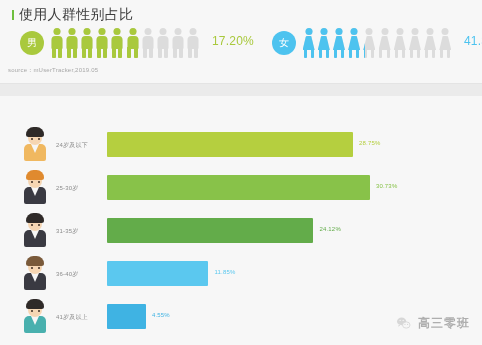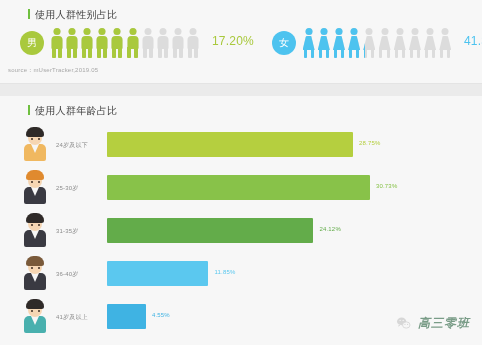--- a/index.html
+++ b/index.html
@@ -36,26 +36,25 @@
     position: absolute;
     left: 0; top: 84px;
     width: 482px; height: 12px;
     background: #ebebeb;
   }
 
   
   .sec-title {
     position: absolute;
     left: 12px;
-    font-size: 10px;
+    font-size: 14px;
     color: #3d3d3d;
     letter-spacing: .3px;
     white-space: nowrap;
     line-height: 11px;
-    margin-left: 16px;
   }
   .sec-title .tick {
     display: inline-block;
     width: 2px;
     height: 10px;
     background: #6fbf3f;
     vertical-align: -1px;
     margin-right: 5px;
   }
   .sec-title-gender { top: 9px; }
@@ -247,25 +246,24 @@
     align-items: center;
     gap: 7px;
     opacity: .55;
   }
   .wm-icon {
     width: 15px; height: 15px;
     color: #bdbdbd;
   }
   .wm-text {
     font-size: 12px;
-    color: #14532d;
+    color: #737373;
     letter-spacing: 1px;
     font-weight: bold;
     white-space: nowrap;
-    font-style: italic;
   }
 </style>
 </head>
 <body>
 
 <div class="page">
 
   <div class="card card-gender">
 
     <div class="sec-title sec-title-gender">
@@ -482,23 +480,20 @@
       <div class="gpct gpct-female">41.39%</div>
     </div>
 
     <div class="source">source：mUserTracker,2019.05</div>
   </div>
 
   <div class="gap"></div>
 
   <div class="card card-age">
 
-    <div class="sec-title sec-title-age">
-      <span class="tick"></span><span>使用人群年龄占比</span>
-    </div>
 
     <div class="age-plot" id="age-plot">
         <div class="age-row" style="top: 0px;">
           <div class="avatar">
             <span class="av-body" style="background:#f0b860"></span>
             <span class="av-collar"></span>
             <span class="av-face"></span>
             <span class="av-hair" style="background:#2f2a28"></span>
             <span class="av-eyeL"></span>
             <span class="av-eyeR"></span>

